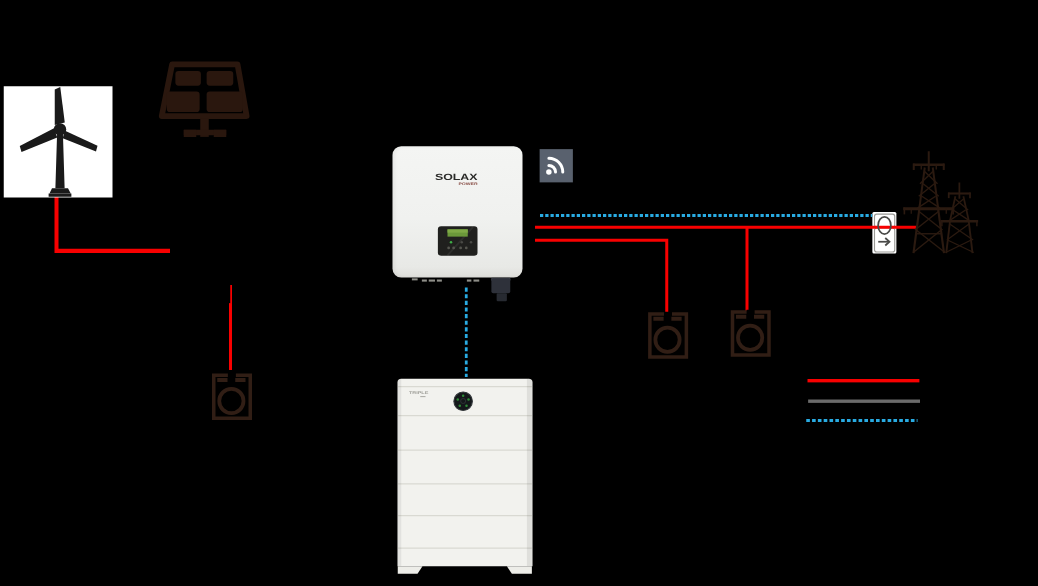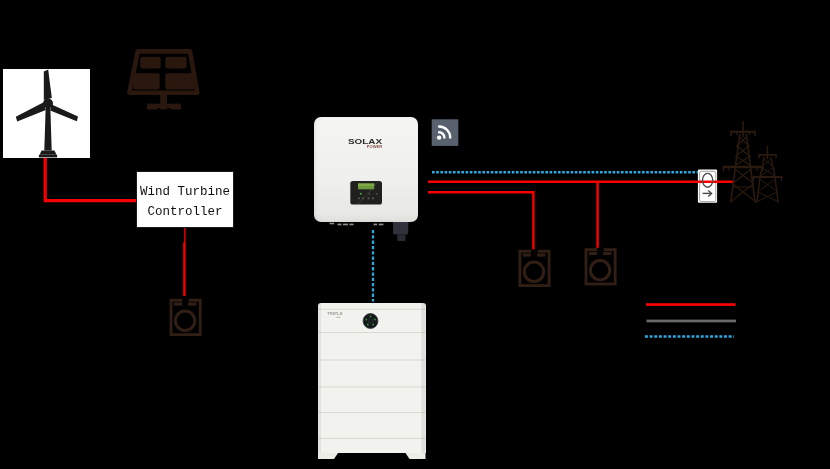--- a/index.html
+++ b/index.html
@@ -147,23 +147,20 @@
       <polygon points="40.8,31 40.8,2.5 45.2,0.5 48.8,29"></polygon>
       <polygon points="40.2,33.6 12.8,47.8 14.2,52.6 42.8,41"></polygon>
       <polygon points="48.6,35.4 75,47.6 73.8,52.2 47.2,41.5"></polygon>
       <polygon points="42.7,37 47.3,37 48.7,81.5 41.3,81.5"></polygon>
       <polygon points="38.6,81.5 51.4,81.5 53.6,85.8 36.6,85.8"></polygon>
       <rect x="35.9" y="85.8" width="18.2" height="2.6"></rect>
       <circle cx="45" cy="34.5" r="5"></circle>
     </g>
   </svg>
 
-  <div class="abs" style="left:136px;top:171px;width:98px;height:57px;box-sizing:border-box;background:#fff;border:1px solid #1a1a1a;
-       font-family:'Liberation Mono',monospace;font-size:12.5px;line-height:20px;color:#111;
-       text-align:center;padding-top:10px;">Wind Turbine<br>Controller</div>
 
   <div class="abs" style="left:313.5px;top:117px;width:104.5px;height:105px;border-radius:7px;
        background:linear-gradient(180deg,#f4f5f3 0%,#f0f1ef 55%,#e8e9e6 92%,#dededa 100%);box-shadow:inset 2px 0 3px rgba(0,0,0,0.05);"></div>
   <svg class="abs" style="left:313.5px;top:117px" width="105" height="125" viewBox="0 0 105 125">
 
     <text x="34" y="27" font-family="Liberation Sans, sans-serif" font-weight="bold" font-size="7.2" fill="#2a2a28" textLength="34" lengthAdjust="spacingAndGlyphs">SOLAX</text>
     <text x="52.8" y="31.2" font-family="Liberation Sans, sans-serif" font-weight="bold" font-size="2.9" fill="#8a5048" textLength="15.3" lengthAdjust="spacingAndGlyphs">POWER</text>
 
     <rect x="36.3" y="64" width="31.7" height="23.5" rx="2.6" fill="#20201e"></rect>
     <path d="M44,87.3 L64.5,64.5" stroke="#ffffff10" stroke-width="1.5"></path>

